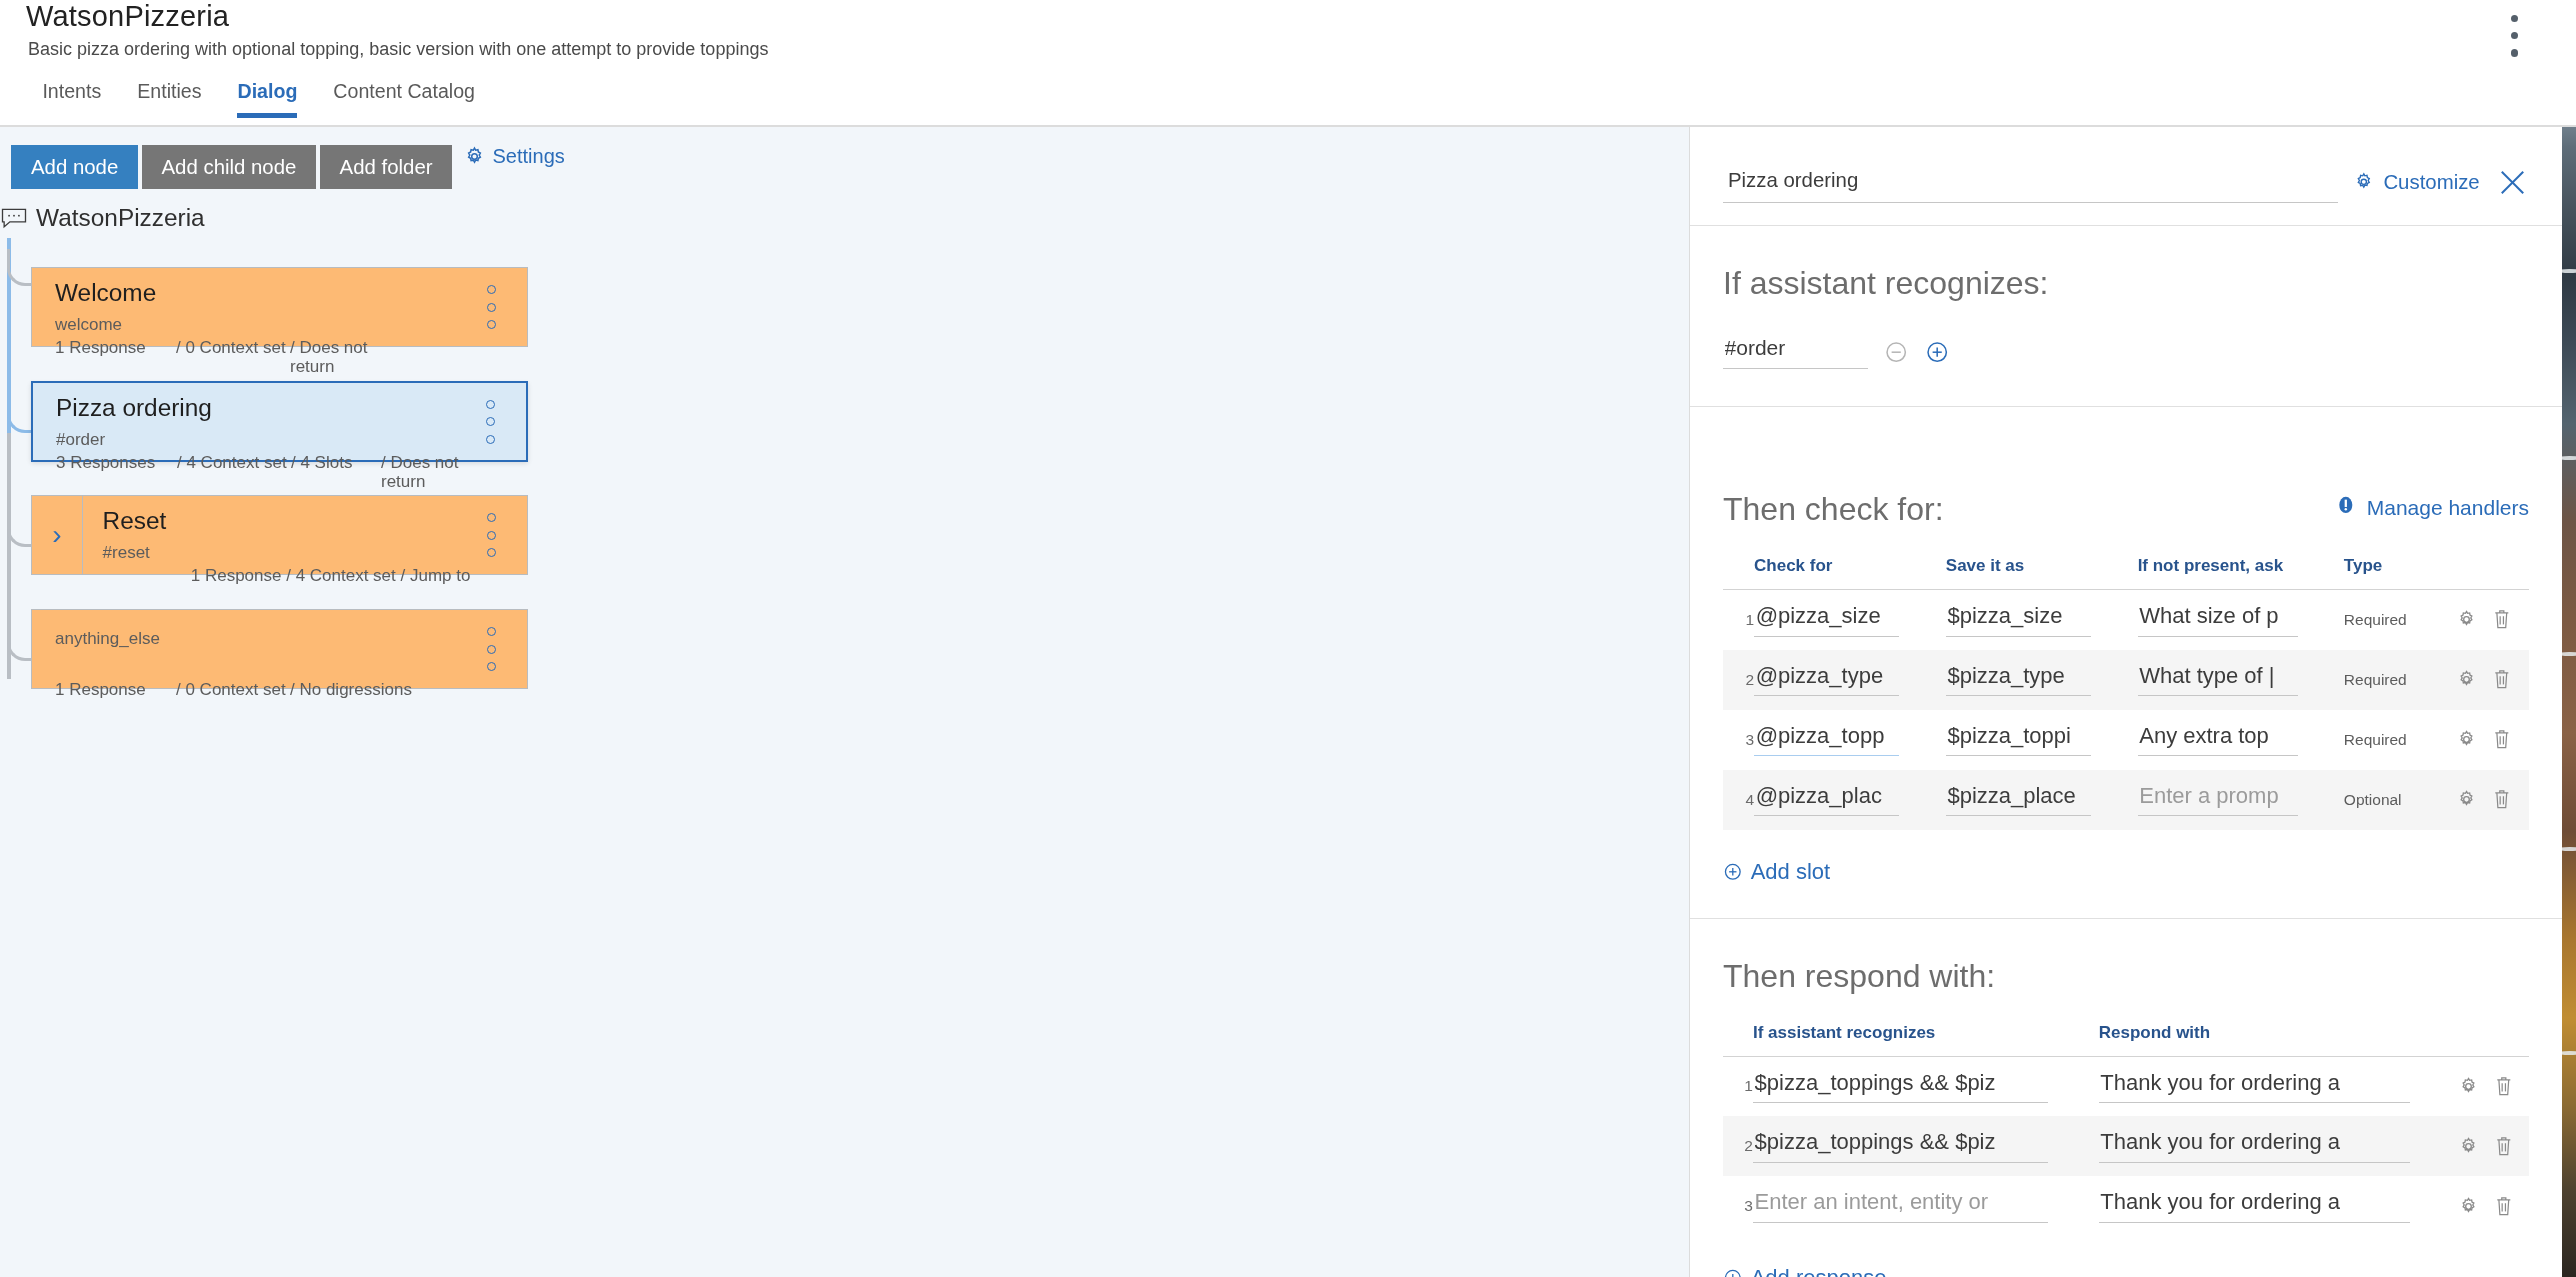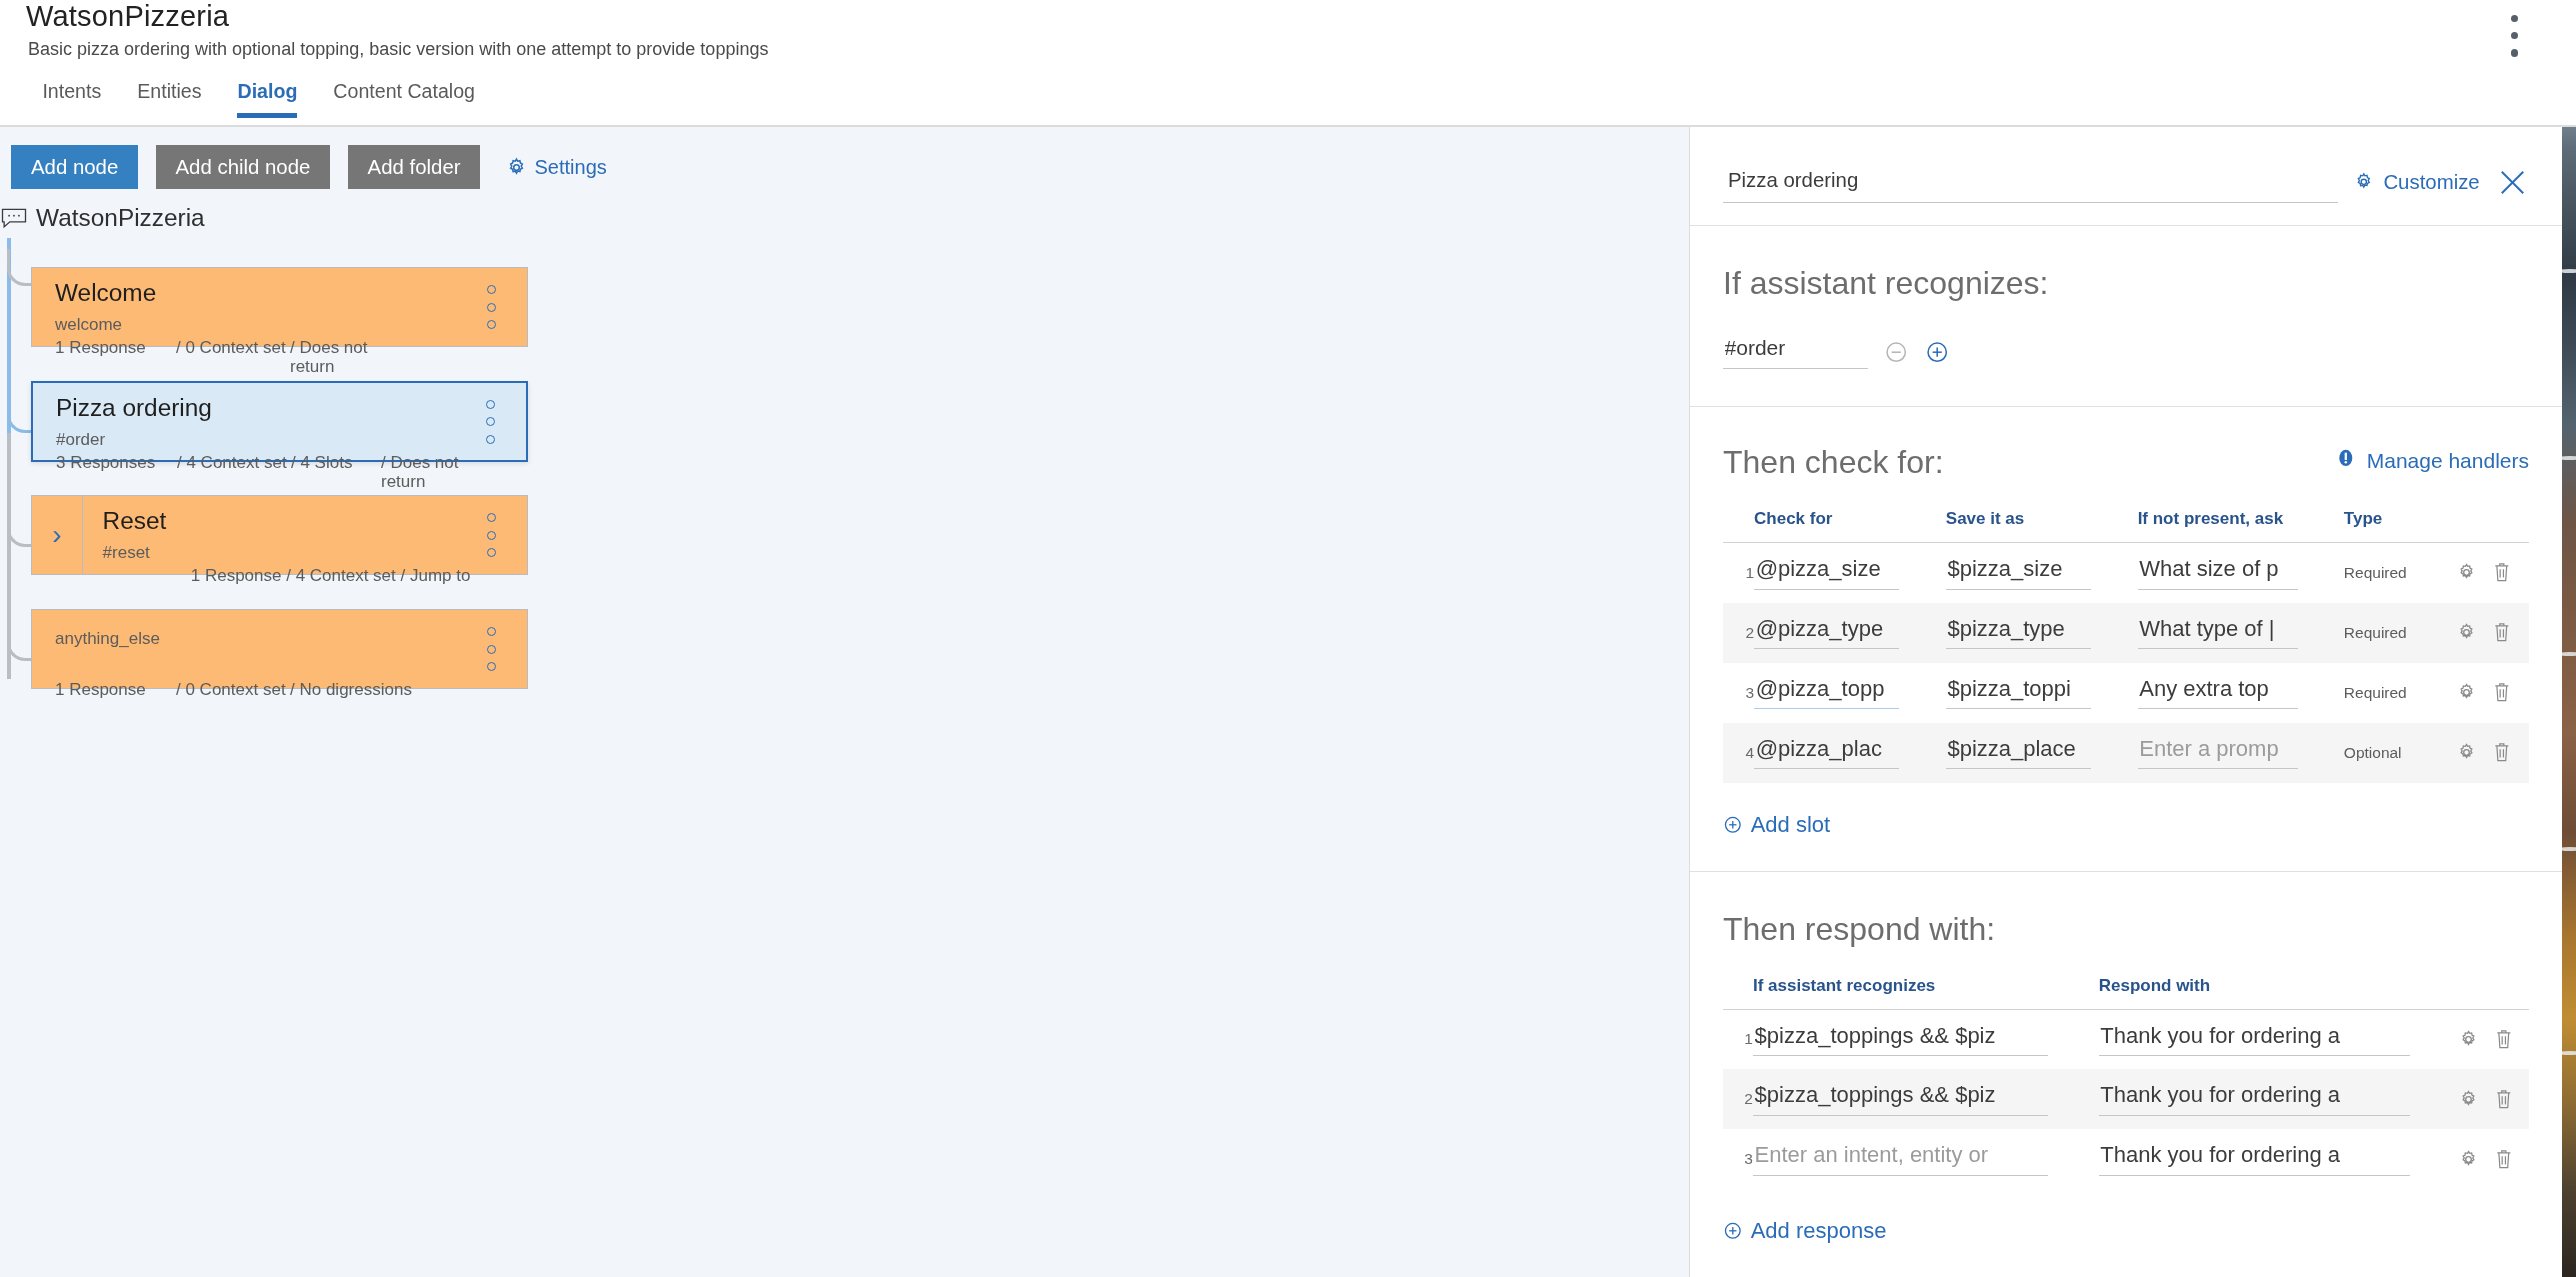--- a/index.html
+++ b/index.html
@@ -64,21 +64,21 @@
   }
   .tabs-rule {
     position: absolute; left: 0; top: 125px; width: 2576px; height: 1.6px; background: #dcdcdc;
   }
 
   
   .canvas {
     position: absolute; left: 0; top: 127px; width: 1689px; height: 1150px;
     background: #f2f6fa;
   }
-  .toolbar { position: absolute; left: 11.4px; top: 18px; display: flex; align-items: center; gap: 18px; }
+  .toolbar { position: absolute; left: 11.4px; top: 18px; display: flex; align-items: flex-start; gap: 4px; }
   .btn {
     height: 44px; padding: 0 19.6px; border: none; color: #fff;
     font-size: 20.4px; font-family: inherit; cursor: pointer;
     display: inline-flex; align-items: center; justify-content: center;
   }
   .btn.primary { background: #3580c0; }
   .btn.secondary { background: #767676; }
   .settings-link {
     display: inline-flex; align-items: center; gap: 7.3px;
     color: #2b6cb8; font-size: 20px; cursor: pointer; margin-left: 8.1px;
@@ -165,21 +165,21 @@
   .sec-heading { font-size: 32px; color: #6d6d6d; font-weight: 400; }
   .cond-row { display: flex; align-items: center; gap: 16.3px; margin-top: 34px; }
   .cond-input {
     width: 145px; border: none; border-bottom: 1.6px solid #c6c6c6; background: transparent;
     font-family: inherit; font-size: 21px; color: #3c3c3c; padding: 0 1.6px 8.1px 1.6px; outline: none;
   }
   .circ-btn { width: 24.4px; height: 24.4px; cursor: pointer; flex: 0 0 24.4px; }
 
   
   .sec-check { padding-top: 37px; padding-bottom: 33px; }
-  .sec-head-row { display: flex; align-items: flex-start; justify-content: space-between; }
+  .sec-head-row { display: flex; align-items: flex-start; justify-content: space-between; margin-top: 47px; }
   .manage {
     display: inline-flex; align-items: center; gap: 11.4px;
     color: #2b6cb8; font-size: 21px; cursor: pointer; white-space: nowrap; padding-top: 4.9px;
   }
   .info-badge { width: 19.6px; height: 24.4px; flex: 0 0 19.6px; }
 
   table.grid { width: 100%; border-collapse: collapse; margin-top: 28px; }
   table.grid th {
     font-size: 17px; color: #28538c; font-weight: 700; text-align: left;
     padding: 0 0 13px 0; border-bottom: 1.6px solid #d3d3d3; white-space: nowrap;

